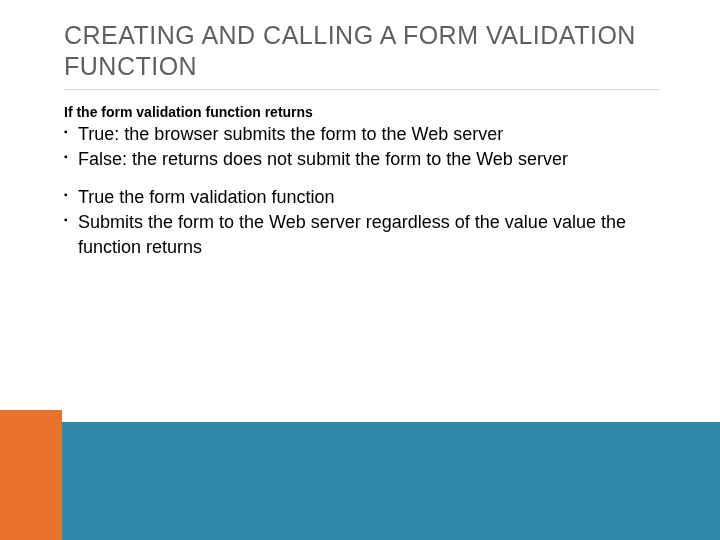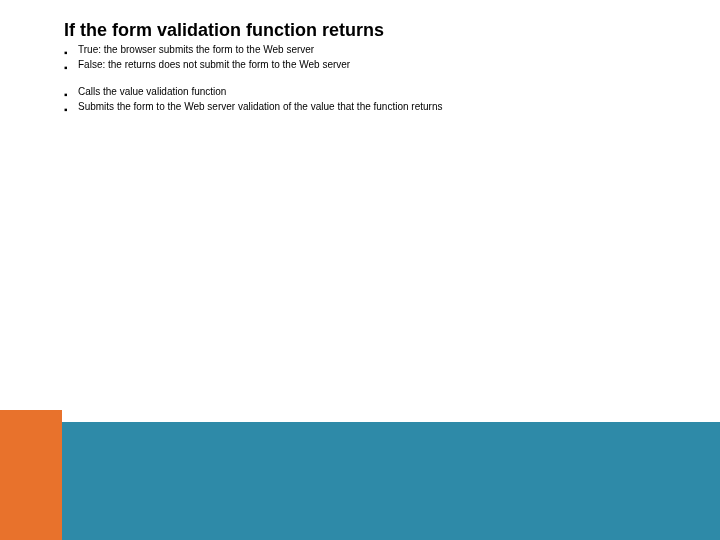--- a/index.html
+++ b/index.html
@@ -18,32 +18,32 @@
     font-weight: 400;
     color: #5f5f5f;
     letter-spacing: 0.5px;
     line-height: 1.25;
     border-bottom: 1px solid #d9d9d9;
     padding-bottom: 6px;
     margin-bottom: 14px;
     font-family: Arial, Helvetica, sans-serif;
   }
   .section-lead {
-    font-size: 18px;
+    font-size: 14px;
     font-weight: 700;
     color: #000;
     margin-bottom: 2px;
   }
   ul.bullets {
     list-style: none;
     margin: 0 0 14px 0;
     padding: 0;
   }
   ul.bullets li {
-    font-size: 10px;
+    font-size: 18px;
     color: #000;
     line-height: 1.35;
     position: relative;
     padding-left: 14px;
     margin-bottom: 1px;
   }
   ul.bullets li::before {
     content: "▪";
     position: absolute;
     left: 0;
@@ -72,30 +72,31 @@
     width: 62px;
     height: 130px;
     background: #e8722c;
   }
 </style>
 </head>
 <body>
 
 <div class="slide">
   <div class="content">
+    <h1 class="title">CREATING AND CALLING A FORM VALIDATION FUNCTION</h1>
 
     <p class="section-lead">If the form validation function returns</p>
     <ul class="bullets">
       <li>True: the browser submits the form to the Web server</li>
       <li>False: the returns does not submit the form to the Web server</li>
     </ul>
 
     <ul class="bullets">
-      <li>Calls the value validation function</li>
-      <li>Submits the form to the Web server validation of the value that the function returns</li>
+      <li>True the form validation function</li>
+      <li>Submits the form to the Web server regardless of the value value the function returns</li>
     </ul>
   </div>
 
   <div class="footer">
     <div class="teal"></div>
     <div class="orange"></div>
   </div>
 </div>
 
 </body></html>

